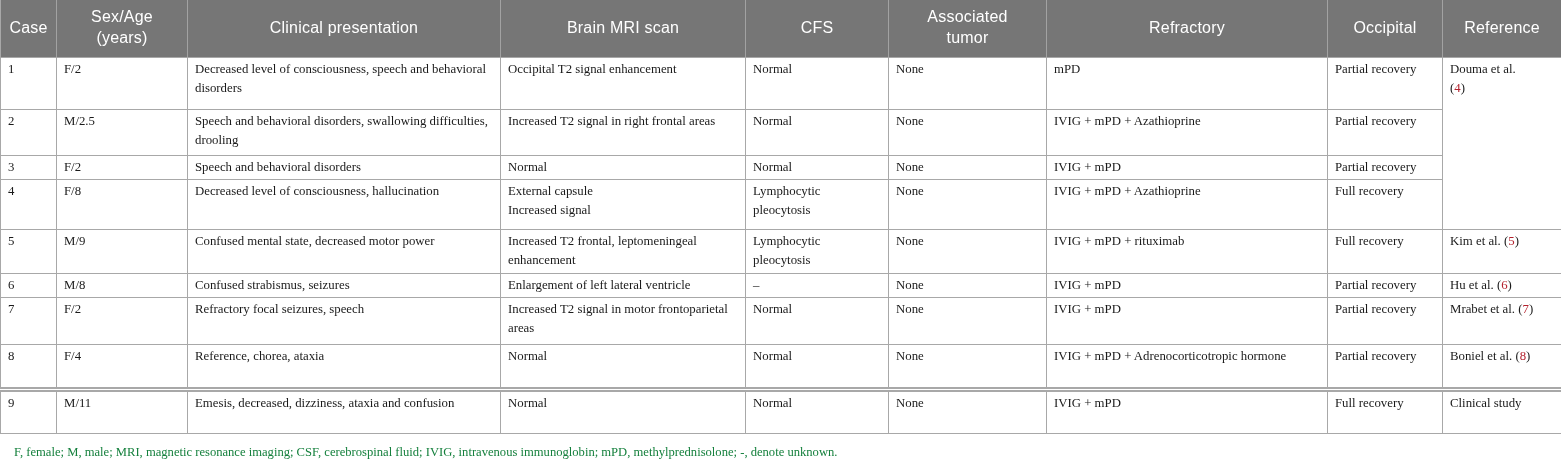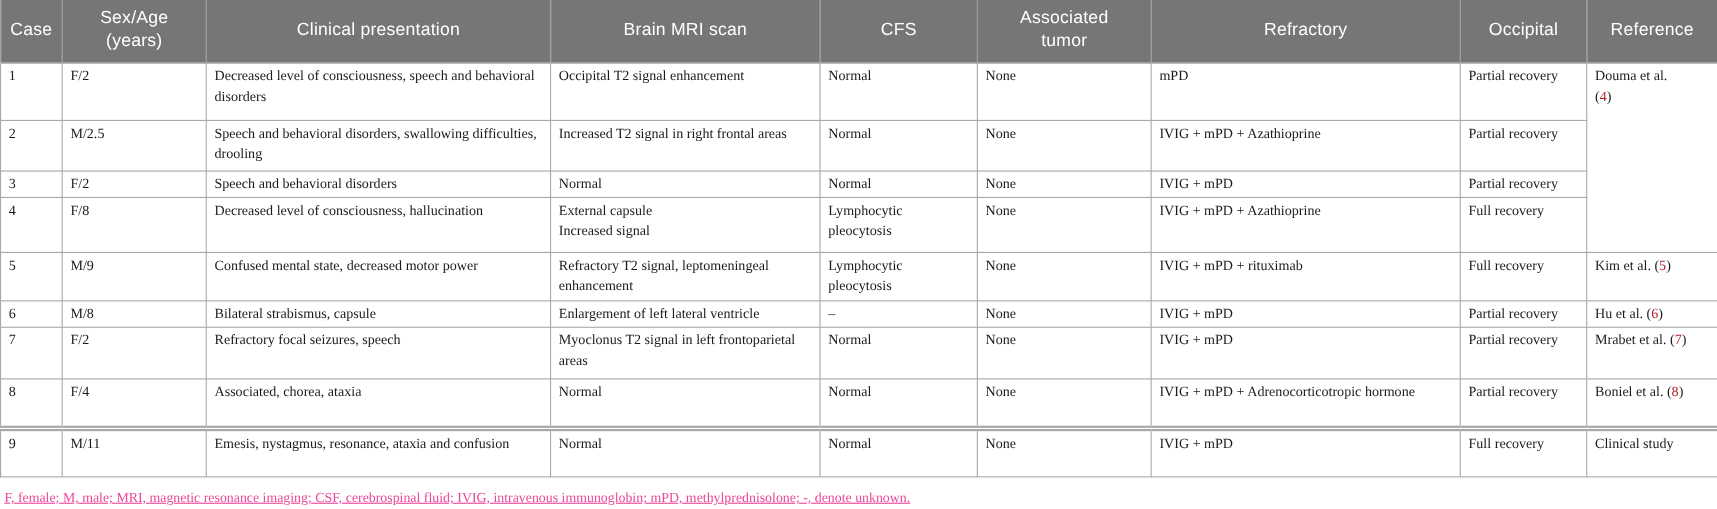--- a/index.html
+++ b/index.html
@@ -32,23 +32,23 @@
     vertical-align: top; text-align: left;
     padding: 2px 7px 2px 7px;
     border: 1px solid #a8a8a8;
     line-height: 1.5;
     white-space: pre-line;
     overflow: hidden;
   }
   table.ref-table tbody tr.section-break td { border-top: 5px double #a8a8a8; }
   .red-num { color: #b3212d; }
   .footnote {
-    margin: 11px 0 0 4px;
+    margin: 11px 0 0 14px;
     font-family: "Liberation Serif", serif;
-    font-size: 12.6px; color: #ec4899; text-decoration: underline;
+    font-size: 12.6px; color: #15803d;
   }
 </style>
 </head>
 <body>
 
 <div class="page">
   <table class="ref-table">
     <colgroup>
         <col style="width: 56px;">
         <col style="width: 131px;">
@@ -116,64 +116,64 @@
 Increased signal</td>
           <td>Lymphocytic pleocytosis</td>
           <td>None</td>
           <td>IVIG + mPD + Azathioprine</td>
           <td>Full recovery</td>
         </tr>
         <tr style="height: 44px;">
           <td>5</td>
           <td>M/9</td>
           <td>Confused mental state, decreased motor power</td>
-          <td>Refractory T2 signal, leptomeningeal enhancement</td>
+          <td>Increased T2 frontal, leptomeningeal enhancement</td>
           <td>Lymphocytic pleocytosis</td>
           <td>None</td>
           <td>IVIG + mPD + rituximab</td>
           <td>Full recovery</td>
           <td>Kim et al. (<span class="red-num">5</span>)</td>
         </tr>
         <tr style="height: 22px;">
           <td>6</td>
           <td>M/8</td>
-          <td>Bilateral strabismus, capsule</td>
+          <td>Confused strabismus, seizures</td>
           <td>Enlargement of left lateral ventricle</td>
           <td>–</td>
           <td>None</td>
           <td>IVIG + mPD</td>
           <td>Partial recovery</td>
           <td>Hu et al. (<span class="red-num">6</span>)</td>
         </tr>
         <tr style="height: 47px;">
           <td>7</td>
           <td>F/2</td>
           <td>Refractory focal seizures, speech</td>
-          <td>Myoclonus T2 signal in left frontoparietal areas</td>
+          <td>Increased T2 signal in motor frontoparietal areas</td>
           <td>Normal</td>
           <td>None</td>
           <td>IVIG + mPD</td>
           <td>Partial recovery</td>
           <td>Mrabet et al. (<span class="red-num">7</span>)</td>
         </tr>
         <tr style="height: 45px;">
           <td>8</td>
           <td>F/4</td>
-          <td>Associated, chorea, ataxia</td>
+          <td>Reference, chorea, ataxia</td>
           <td>Normal</td>
           <td>Normal</td>
           <td>None</td>
           <td>IVIG + mPD + Adrenocorticotropic hormone</td>
           <td>Partial recovery</td>
           <td>Boniel et al. (<span class="red-num">8</span>)</td>
         </tr>
         <tr class="section-break" style="height: 44px;">
           <td>9</td>
           <td>M/11</td>
-          <td>Emesis, nystagmus, resonance, ataxia and confusion</td>
+          <td>Emesis, decreased, dizziness, ataxia and confusion</td>
           <td>Normal</td>
           <td>Normal</td>
           <td>None</td>
           <td>IVIG + mPD</td>
           <td>Full recovery</td>
           <td>Clinical study</td>
         </tr>
       </tbody>
   </table>
   <div class="footnote">F, female; M, male; MRI, magnetic resonance imaging; CSF, cerebrospinal fluid; IVIG, intravenous immunoglobin; mPD, methylprednisolone; -, denote unknown.</div>

